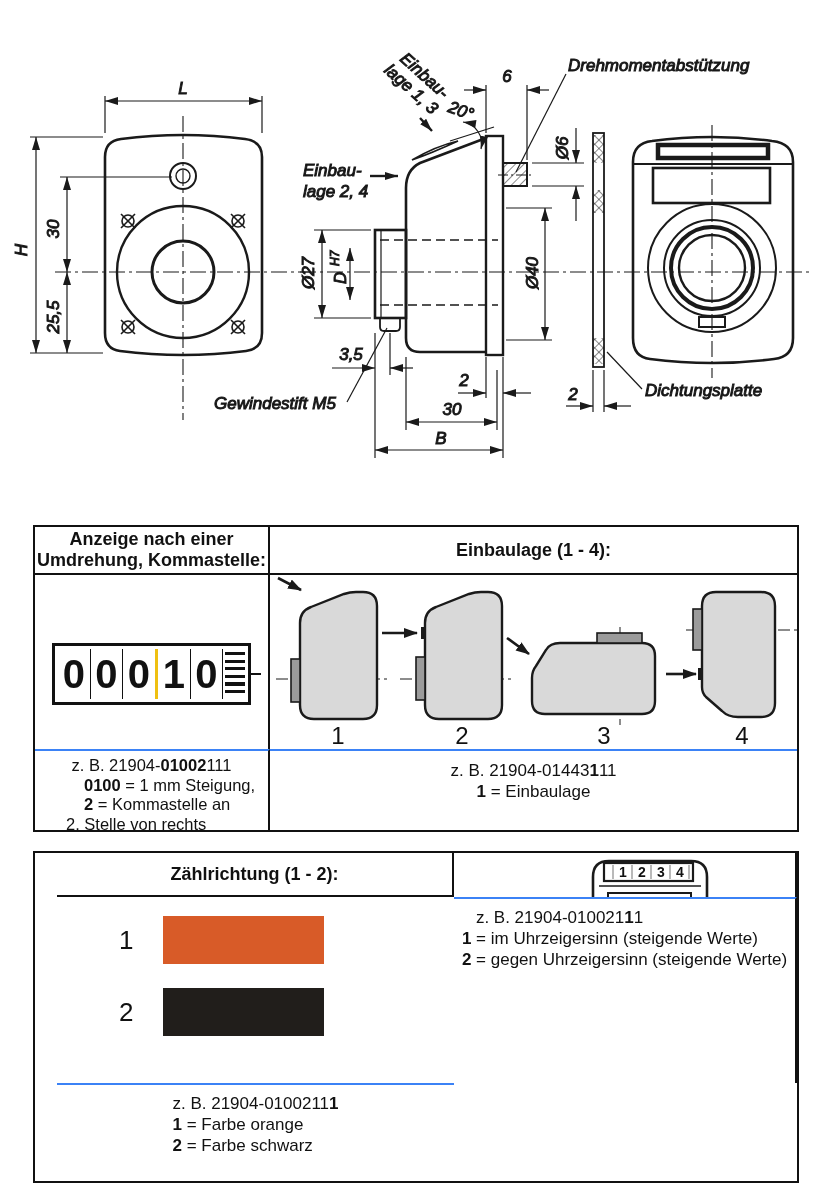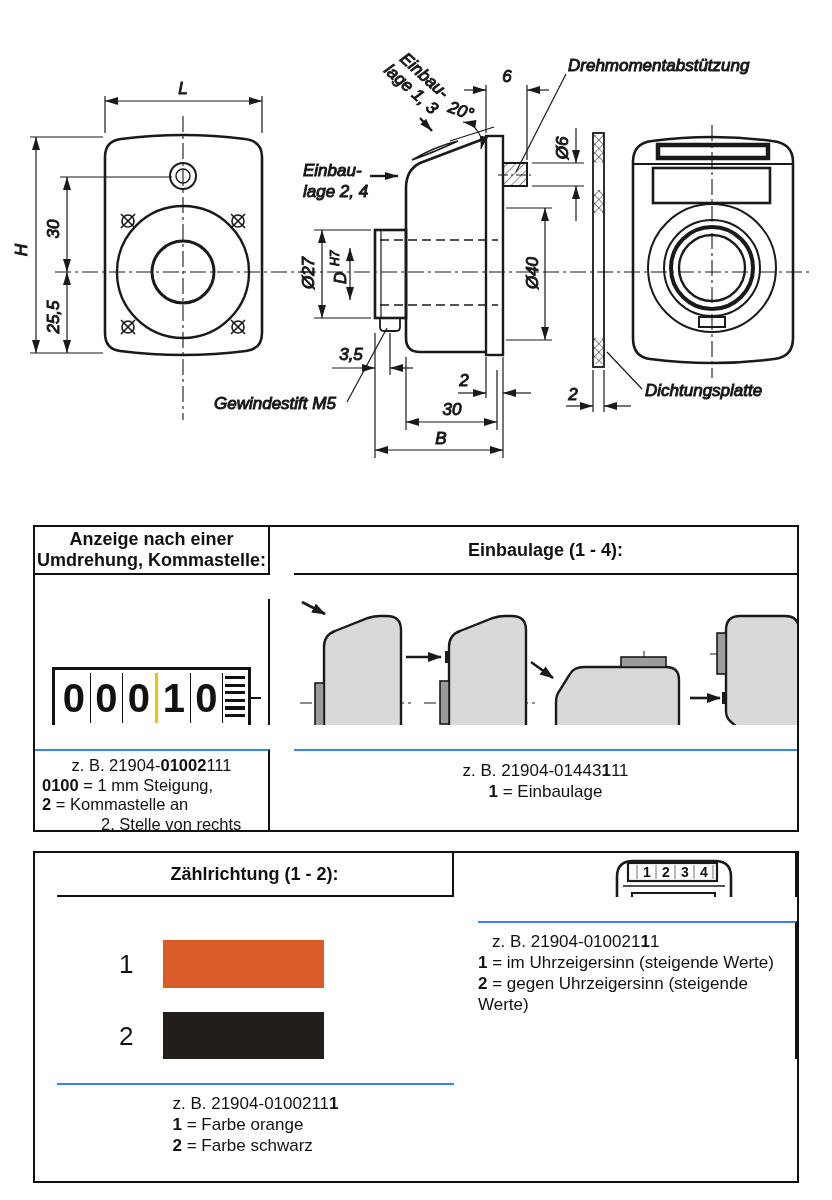--- a/index.html
+++ b/index.html
@@ -3,43 +3,43 @@
 <meta charset="utf-8">
 <style>
   html,body{margin:0;padding:0;background:#fff;}
   .page{position:relative;width:832px;height:1200px;background:#fff;overflow:hidden;
         font-family:"Liberation Sans",sans-serif;color:#111;}
   svg text{fill:#111;}
   .dimtxt{font:italic 17px "Liberation Sans",sans-serif;}
   .dimtxt.small{font-size:12px;}
   
   .tbl{position:absolute;left:33px;width:766px;border:2.5px solid #111;background:#fff;
-       display:grid;box-sizing:border-box;gap:24px;}
+       display:grid;box-sizing:border-box;}
   #t1{top:525px;height:307px;grid-template-columns:235px 1fr;grid-template-rows:48px 1fr 81px;}
   #t2{top:851px;height:332px;grid-template-columns:397px 1fr;grid-template-rows:44px 1fr 98px;padding-left:22px;}
   .cell{box-sizing:border-box;position:relative;overflow:hidden;}
   .bR{border-right:2px solid #111;} .bB{border-bottom:2px solid #111;} .bT{border-top:2px solid #3b82f6;}
   .hdr{display:flex;flex-direction:column;align-items:center;justify-content:center;
        font-weight:bold;font-size:18px;line-height:21px;text-align:center;}
   
   .counterWrap{display:flex;justify-content:center;padding-top:68px;}
   .counter{border:3.5px solid #111;padding:3px;display:flex;align-items:stretch;height:50px;background:#fff;}
   .digit{width:31.5px;display:flex;align-items:center;justify-content:center;
          font-size:40px;font-weight:bold;line-height:1;}
   .digit.sep{border-right:1.6px solid #111;}
   .commaLine{width:3.5px;align-self:stretch;}
   .stripes{width:20px;margin:3px 0 3px 2px;position:relative;
            background:repeating-linear-gradient(180deg,#111 0 3.2px,#fff 3.2px 7.6px);}
   .stripes::after{content:"";position:absolute;right:-16px;top:50%;margin-top:-1.2px;width:13px;height:2.4px;background:#111;}
   
   .exBlock{font-size:16.5px;line-height:19.5px;padding-top:5px;}
   .exLine b{font-weight:bold;}
   .exCenter{text-align:center;}
-  .t1lLines{padding-left:7px;}
-  .t1lIndent{padding-left:66px;}
+  .t1lLines{padding-left:7px;margin-left:42px;}
+  .t1lIndent{padding-left:31px;}
   .exWrap{text-align:center;}
   .exWrap .inner{display:inline-block;text-align:left;}
   .fs17{font-size:17px;line-height:21px;}
   
   .farbe{padding-top:19px;}
   .fRow{display:flex;align-items:center;margin-left:62px;margin-bottom:24px;}
   .fNum{width:44px;font-size:26px;}
   .fSw{width:161px;height:48px;}
 </style>
 </head>

